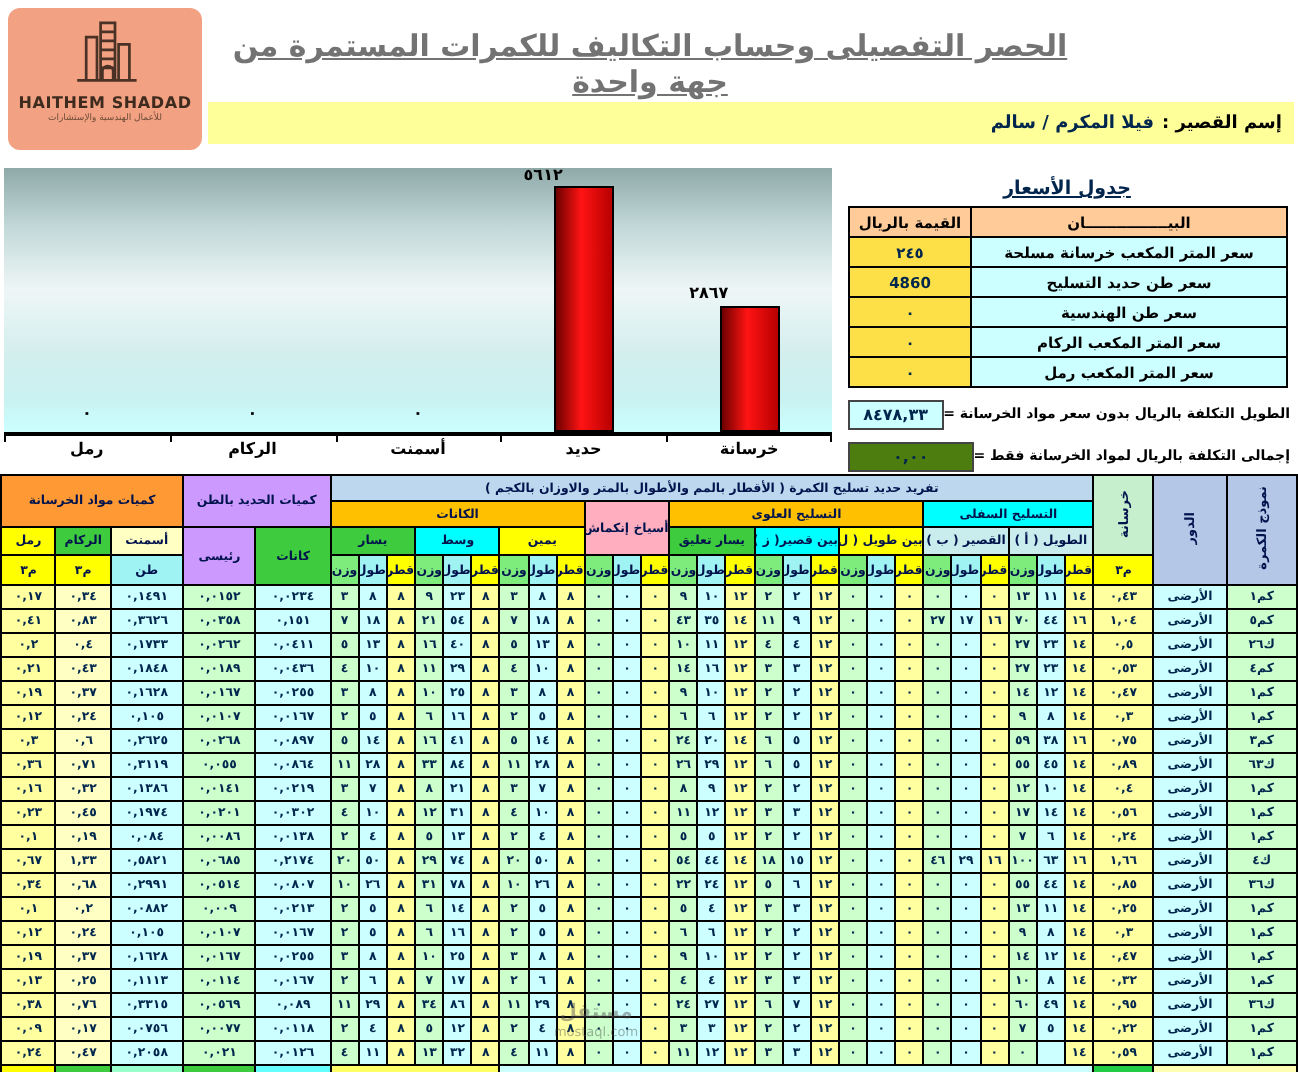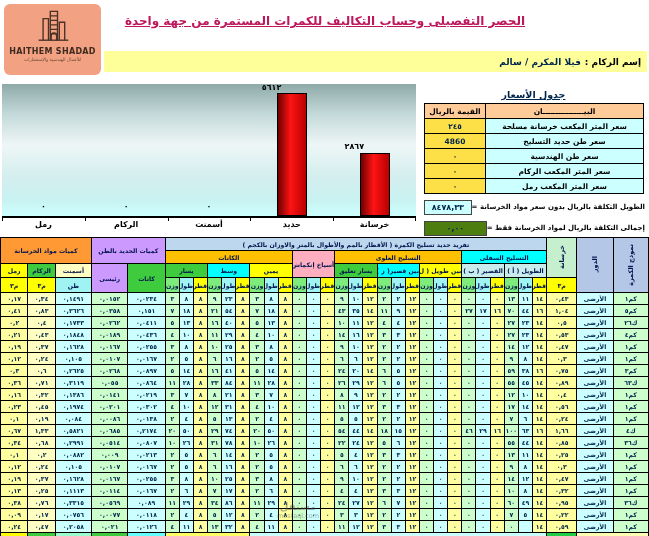--- a/index.html
+++ b/index.html
@@ -8,21 +8,21 @@
     background:#ffffff;font-family:"DejaVu Sans",sans-serif;
     -webkit-font-smoothing:antialiased;
   }
   
   .logo{position:absolute;left:4px;top:4px;width:97px;height:71px;background:#f2a183;
         border-radius:6px;text-align:center;padding-top:2px;box-sizing:border-box;}
   .logo .brand{font-size:8px;font-weight:bold;color:#3f2b1e;letter-spacing:.3px;margin-top:1px;}
   .logo .sub{font-size:4.5px;color:#6d4c36;margin-top:1px;}
   
   .main-title{position:absolute;left:110px;top:14px;width:430px;text-align:center;
-      font-size:12px;font-weight:bold;color:#be185d;text-decoration:underline;}
+      font-size:15px;font-weight:bold;color:#737373;text-decoration:underline;}
   .project-strip{position:absolute;left:104px;top:51px;width:543px;height:21px;background:#ffff99;
       display:flex;align-items:center;padding-right:6px;box-sizing:border-box;gap:4px;}
   .project-strip .lbl{font-size:9px;font-weight:bold;color:#000;}
   .project-strip .val{font-size:9px;font-weight:bold;color:#00264d;}
   
   .chart{position:absolute;left:2px;top:84px;width:414px;height:150px;}
   .plot{position:absolute;left:0;top:0;width:414px;height:132px;border-bottom:2px solid #000;
       background:linear-gradient(180deg,#8fa9a9 0%,#c2d8d8 22%,#eef6f6 46%,#d4eeee 70%,#c9f2f2 88%,#ccffff 100%);}
   .bar{position:absolute;width:30px;background:linear-gradient(90deg,#6e0000 0%,#ff1414 45%,#b80000 100%);
       border:1px solid #000;box-sizing:border-box;}
@@ -100,21 +100,21 @@
       <path d="M8 38 h33"></path>
       <path d="M22 38 v-5 a3 3 0 0 1 6 0 v5"></path>
     </svg>
   </span>
   <div class="brand">HAITHEM SHADAD</div>
   <div class="sub">للأعمال الهندسية والإستشارات</div>
 </div>
 
 <div class="main-title">الحصر التفصيلى وحساب التكاليف للكمرات المستمرة من جهة واحدة</div>
 <div class="project-strip">
-  <span class="lbl">إسم الركام :</span>
+  <span class="lbl">إسم القصير :</span>
   <span class="val">فيلا المكرم / سالم</span>
 </div>
 
 <div class="chart">
   <div class="plot">
       <div class="tick" style="left: 0px;"></div>
       <div class="tick" style="left: 82.8px;"></div>
       <div class="tick" style="left: 165.6px;"></div>
       <div class="tick" style="left: 248.4px;"></div>
       <div class="tick" style="left: 331.2px;"></div>

